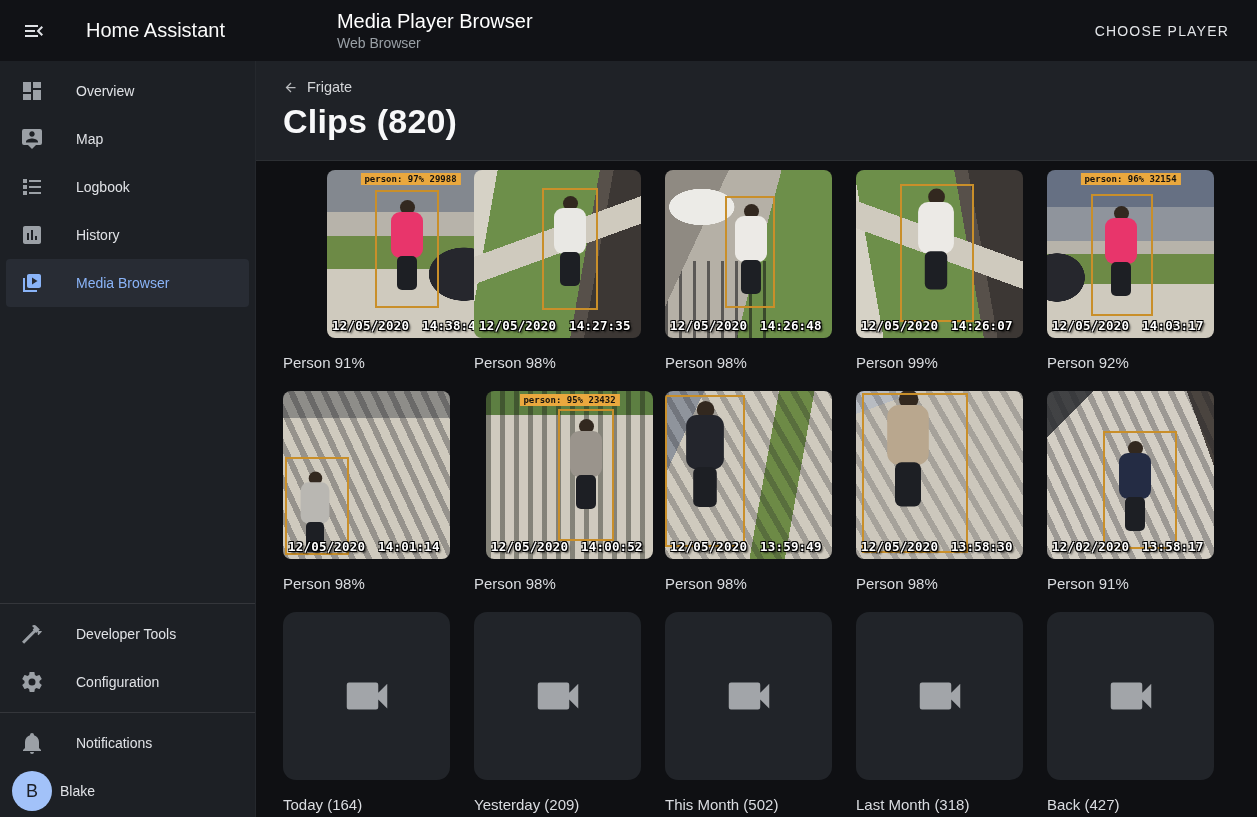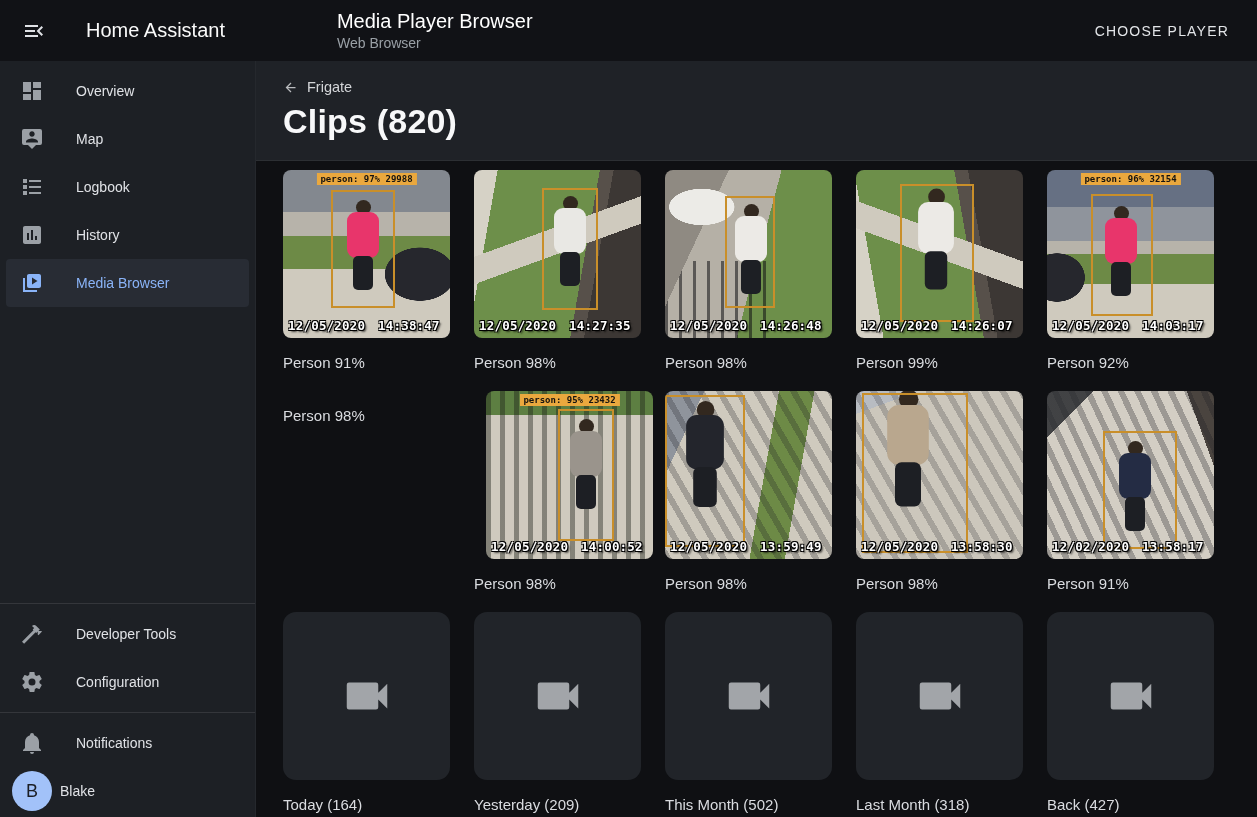--- a/index.html
+++ b/index.html
@@ -100,21 +100,21 @@
   .bbox { position:absolute; border:2px solid #c98f2a; }
   
   .fig { position:absolute; width:44px; }
   .fig .head { width:15px; height:15px; border-radius:50%; background:#32281f; margin:0 auto; }
   .fig .body { width:32px; height:46px; background:var(--shirt,#ddd); border-radius:9px; margin:-3px auto 0; }
   .fig .legs { width:20px; height:34px; background:#1d1f24; border-radius:5px; margin:-2px auto 0; }
 
   
   .s1 { background:
       radial-gradient(ellipse 58px 44px at 82% 62%, #26272d 0 60%, rgba(0,0,0,0) 61%),
-      linear-gradient(180deg,#83888f 0 25%, #b7b3aa 25% 39%, #6d8a46 39% 59%, #cfcabe 59% 100%); }
+      linear-gradient(180deg,#83888f 0 25%, #b7b3aa 25% 39%, #6d8a46 39% 59%, #cfcabe 59% 100%); margin-left: 44px; }
   .s1 .bbox { left:48px; top:20px; width:64px; height:118px; }
   .s1 .fig  { left:58px; top:30px; --shirt:#e8356b; }
 
   .s2 { background:
       linear-gradient(160deg, rgba(0,0,0,0) 0 38%, #cfcabe 38% 50%, rgba(0,0,0,0) 50%),
       linear-gradient(100deg,#d6d2c6 0 12%, #6d8f4a 12% 64%, #57504a 64% 71%, #3c3734 71% 100%); }
   .s2 .bbox { left:68px; top:18px; width:56px; height:122px; }
   .s2 .fig  { left:74px; top:26px; --shirt:#e9e8e4; }
 
   .s3 { background-image:
@@ -357,20 +357,30 @@
             <div class="legs"></div>
           </div>
         <div class="bbox"></div>
         <div class="det">person: 96% 32154</div>
         <div class="ts">12/05/2020 14:03:17</div>
       </div>
       <div class="caption">Person 92%</div>
     </div>
 
     <div class="tile">
+      <div class="thumb s6">
+        <div class="fig">
+            <div class="head"></div>
+            <div class="body"></div>
+            <div class="legs"></div>
+          </div>
+        <div class="bbox"></div>
+
+        <div class="ts">12/05/2020 14:01:14</div>
+      </div>
       <div class="caption">Person 98%</div>
     </div>
 
     <div class="tile">
       <div class="thumb s7">
         <div class="fig">
             <div class="head"></div>
             <div class="body"></div>
             <div class="legs"></div>
           </div>

